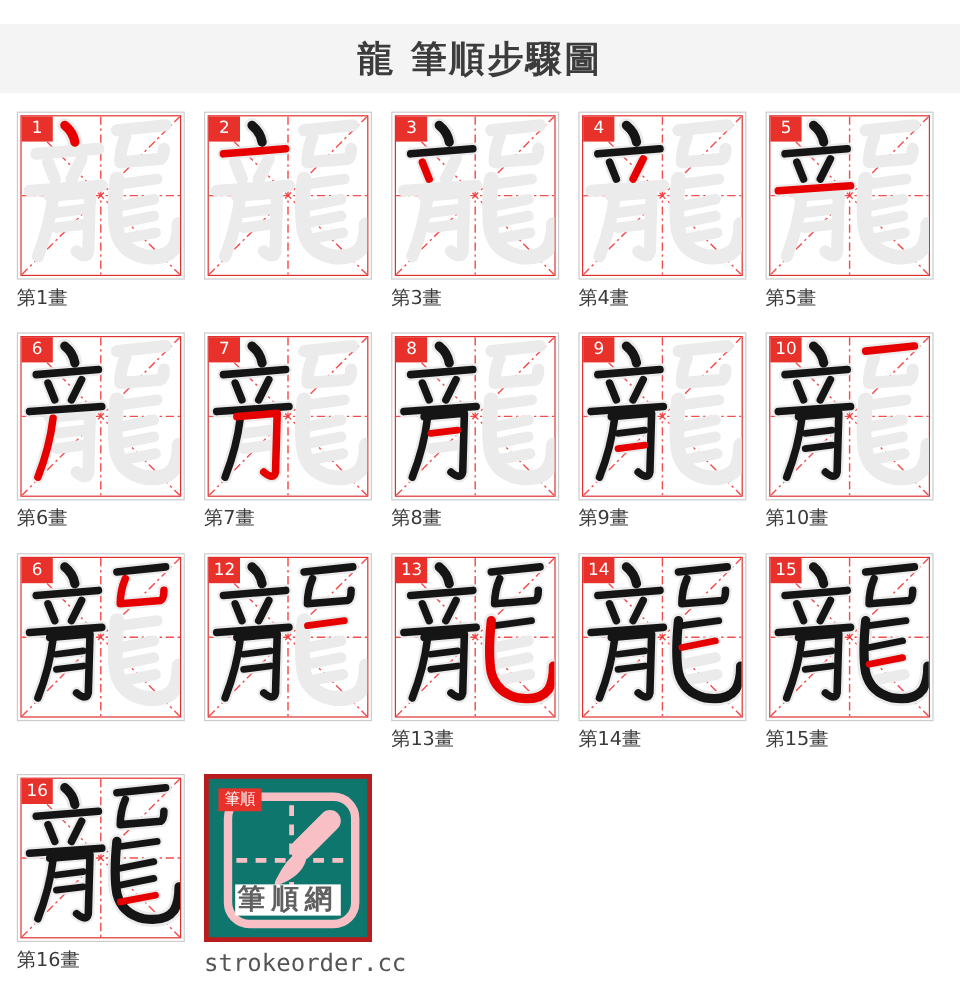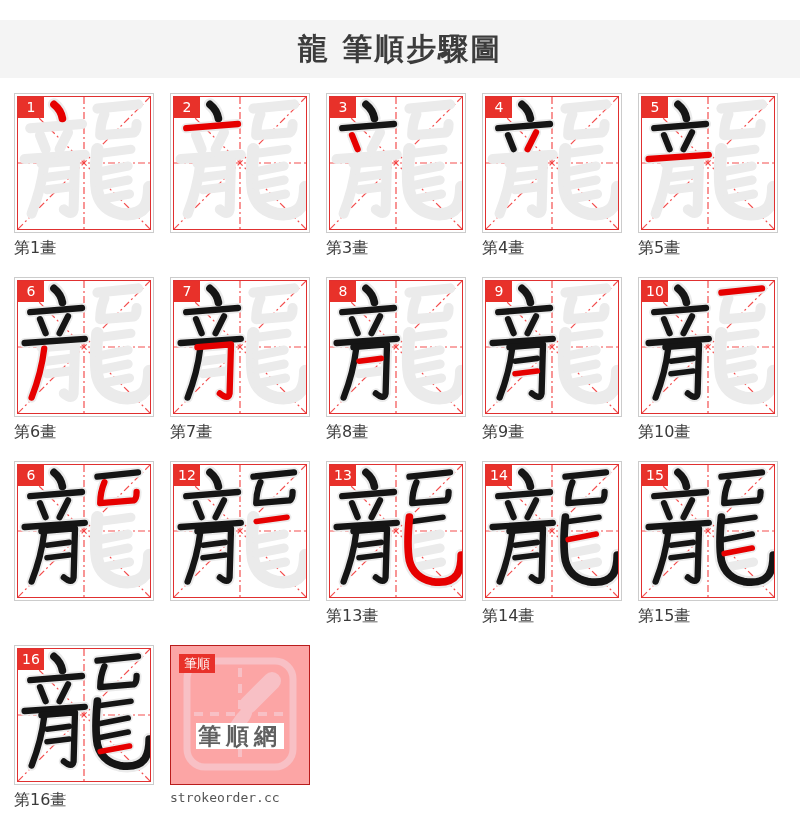--- a/index.html
+++ b/index.html
@@ -10,28 +10,28 @@
   .steps-grid{display:grid;grid-template-columns:repeat(5,140px);gap:19px 16px;
               padding:15px 0 0 14px;background:#ffffff;}
   .cell{width:140px;}
   .tile{box-sizing:border-box;width:140px;height:140px;background:#ffffff;
         border:1px solid #cccccc;padding:2px;}
   .box{position:relative;box-sizing:border-box;width:134px;height:134px;border:1px solid #e03030;}
   .box svg{position:absolute;left:0;top:0;width:132px;height:132px;display:block;}
   .badge{position:absolute;top:0;left:0;min-width:18px;height:21px;padding:0 4px;
          background:#e8312a;color:#ffffff;font-size:14px;line-height:21px;text-align:center;z-index:2;}
   .caption{margin-top:5px;height:20px;font-size:16px;color:#3a3a3a;}
-  .site-caption{font-family:"DejaVu Sans Mono","Liberation Mono",monospace;font-size:13px;color:#555555;}
+  .site-caption{font-family:"DejaVu Sans Mono","Liberation Mono",monospace;font-size:20px;color:#555555;}
   
-  .logo-tile{position:relative;box-sizing:border-box;width:140px;height:140px;background:#fca5a5;
-             border:1px solid #b91c1c;}
+  .logo-tile{position:relative;box-sizing:border-box;width:140px;height:140px;background:#0f766e;
+             border:4px solid #b91c1c;}
   .logo-badge{position:absolute;top:8px;left:8px;background:#e8312a;color:#ffffff;
               font-size:13px;line-height:19px;padding:0 5px;z-index:3;}
   .logo-art{position:absolute;left:11px;top:10px;width:116px;height:116px;}
-  .logo-name{position:absolute;left:0;right:0;bottom:32px;text-align:center;z-index:2;}
+  .logo-name{position:absolute;left:0;right:0;bottom:16px;text-align:center;z-index:2;}
   .logo-name span{background:#ffffff;padding:0 2px;font-size:23px;font-weight:bold;
                   color:#606060;letter-spacing:5px;}
 </style>
 </head>
 <body>
 
 <div class="title-band">
   <div class="page-title">龍 筆順步驟圖</div>
 </div>
 

